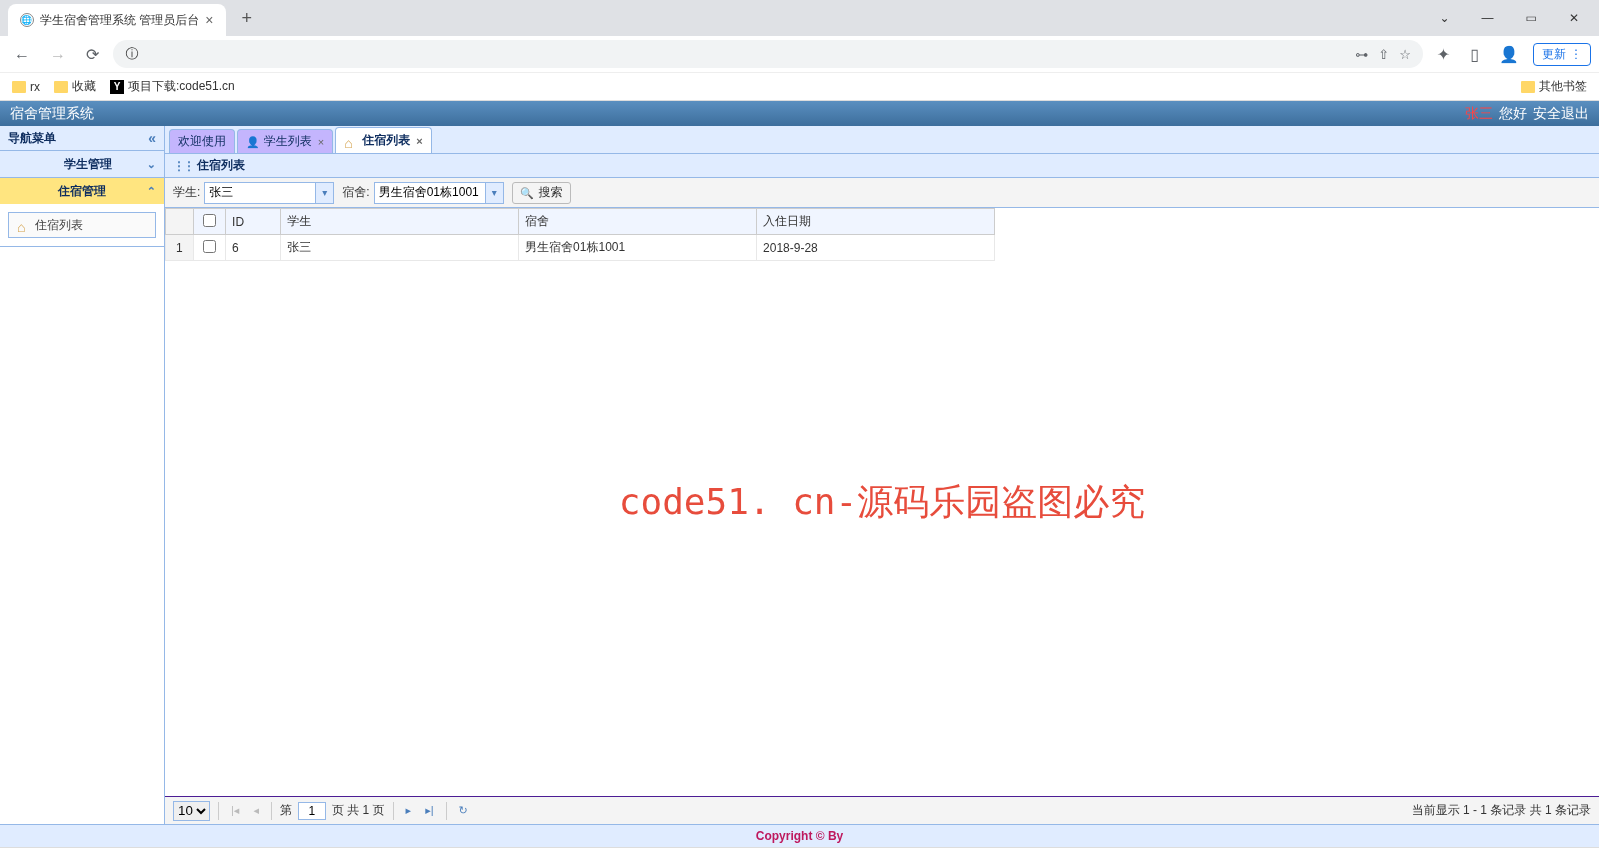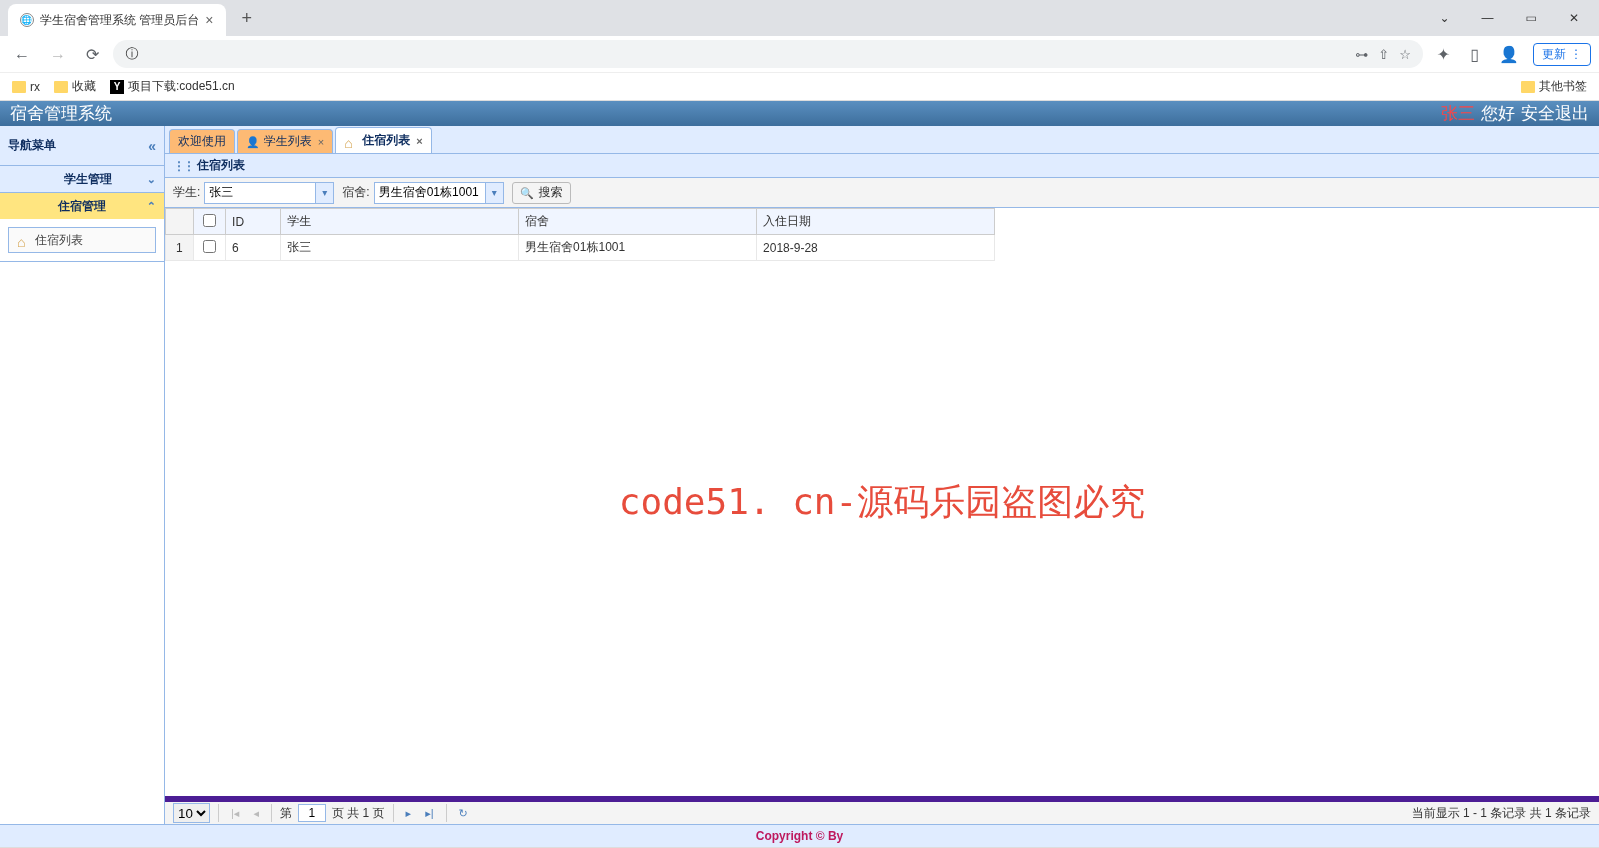--- a/index.html
+++ b/index.html
@@ -23,43 +23,43 @@
     .url-right-icons { margin-left: auto; display: flex; gap: 10px; align-items: center; color: #5f6368; }
     .update-btn { border: 1px solid #1a73e8; color: #1a73e8; border-radius: 4px; padding: 2px 8px; display: flex; align-items: center; gap: 4px; cursor: pointer; }
     
     .bookmarks-bar { display: flex; align-items: center; height: 28px; padding: 0 12px; gap: 14px; border-top: 1px solid #eee; }
     .bookmark-item { display: flex; align-items: center; gap: 4px; cursor: pointer; color: #333; font-size: 12px; }
     .folder-icon { width: 14px; height: 12px; background: #ffd767; border-radius: 1px; }
     .ylogo { width: 14px; height: 14px; background: #000; color: #fff; font-size: 10px; font-weight: bold; display: flex; align-items: center; justify-content: center; }
     .other-bookmarks { margin-left: auto; }
     
     
-    .app-header { background: #4682b4; background: linear-gradient(#5a8fc0, #3d6e9c); color: #fff; height: 25px; display: flex; align-items: center; padding: 0 10px; font-size: 17px; }
+    .app-header { background: #4682b4; background: linear-gradient(#5a8fc0, #3d6e9c); color: #fff; height: 25px; display: flex; align-items: center; padding: 0 10px; font-size: 14px; }
     .app-header-right { margin-left: auto; display: flex; gap: 6px; align-items: center; }
     .app-header-right a { color: #fff; text-decoration: none; cursor: pointer; }
     .user-name { color: #ff4444; }
     
     .app-body { display: flex; height: calc(100vh - 150px); }
     
     
     .sidebar { width: 165px; border-right: 1px solid #95b8e7; background: #fff; display: flex; flex-direction: column; }
-    .sidebar-title { background: #e0ecff; border-bottom: 1px solid #95b8e7; height: 40px; display: flex; align-items: center; padding: 4px 8px; font-weight: bold; color: #0e2d5f; }
+    .sidebar-title { background: #e0ecff; border-bottom: 1px solid #95b8e7; height: 25px; display: flex; align-items: center; padding: 4px 8px; font-weight: bold; color: #0e2d5f; }
     .sidebar-title .collapse-btn { margin-left: auto; color: #4a7ebb; cursor: pointer; font-size: 14px; }
     
     .accordion-item { border-bottom: 1px solid #95b8e7; }
     .accordion-header { background: #e0ecff; height: 26px; display: flex; align-items: center; padding: 0 8px; cursor: pointer; color: #0e2d5f; font-weight: bold; }
     .accordion-header.active { background: #ffe580; }
     .accordion-header .chevron { margin-left: auto; color: #4a7ebb; font-size: 11px; }
     .accordion-body { padding: 8px; }
     .nav-link { display: flex; align-items: center; gap: 4px; border: 1px solid #95b8e7; background: #fafafa; height: 26px; padding: 0 8px; cursor: pointer; color: #444; }
     
     
     .main-content { flex: 1; display: flex; flex-direction: column; background: #fff; }
     .tabs-bar { display: flex; background: #e0ecff; border-bottom: 1px solid #95b8e7; height: 28px; align-items: flex-end; padding-left: 4px; gap: 2px; }
-    .tab-item { background: #fdba74; border: 1px solid #95b8e7; border-bottom: none; height: 24px; display: flex; align-items: center; padding: 0 8px; border-radius: 4px 4px 0 0; cursor: pointer; gap: 4px; color: #0e2d5f; }
+    .tab-item { background: #c4b5fd; border: 1px solid #95b8e7; border-bottom: none; height: 24px; display: flex; align-items: center; padding: 0 8px; border-radius: 4px 4px 0 0; cursor: pointer; gap: 4px; color: #0e2d5f; }
     .tab-item.active { background: #fff; height: 26px; font-weight: bold; }
     .tab-item .tab-x { color: #666; font-size: 11px; margin-left: 2px; }
     
     .panel-header { background: #e0ecff; border-bottom: 1px solid #95b8e7; height: 24px; display: flex; align-items: center; padding: 0 8px; color: #0e2d5f; font-weight: bold; gap: 4px; }
     .panel-header .dots { letter-spacing: -2px; color: #4a7ebb; }
     
     .filter-bar { background: #f4f4f4; border-bottom: 1px solid #95b8e7; height: 30px; display: flex; align-items: center; padding: 0 8px; gap: 8px; }
     .combo-wrap { display: flex; align-items: center; gap: 4px; }
     .combo-wrap label { color: #333; }
     .combobox { display: flex; border: 1px solid #95b8e7; height: 22px; background: #fff; }
@@ -69,21 +69,21 @@
     
     .grid-container { flex: 1; overflow: auto; position: relative; }
     .grid { width: 830px; border-collapse: collapse; table-layout: fixed; }
     .grid th { background: #f0f5ff; border: 1px solid #ccc; padding: 4px 6px; text-align: left; font-weight: normal; height: 22px; color: #333; }
     .grid td { border: 1px solid #e8e8e8; padding: 4px 6px; height: 22px; color: #333; }
     .grid th.rownum, .grid td.rownum { width: 22px; text-align: center; background: #f4f4f4; }
     .grid th.checkcol, .grid td.checkcol { width: 26px; text-align: center; }
     
     .watermark { position: absolute; top: 50%; left: 50%; transform: translate(-50%, -50%); color: #e74c3c; font-size: 36px; font-family: monospace; pointer-events: none; white-space: nowrap; }
     
-    .pagination { background: #f4f4f4; border-top: 6px solid #4c1d95; height: 28px; display: flex; align-items: center; padding: 0 8px; gap: 6px; }
+    .pagination { background: #f4f4f4; border-top: 1px solid #4c1d95; height: 28px; display: flex; align-items: center; padding: 0 8px; gap: 6px; }
     .pagination select { height: 20px; border: 1px solid #95b8e7; }
     .pagination .sep { width: 1px; height: 18px; background: #ccc; margin: 0 2px; }
     .page-btn { color: #4a7ebb; cursor: pointer; padding: 2px 4px; font-size: 11px; }
     .page-btn.disabled { color: #bbb; cursor: default; }
     .page-input { width: 28px; height: 18px; border: 1px solid #95b8e7; text-align: center; font-size: 12px; }
     .pagination .info { margin-left: auto; color: #333; }
     
     .app-footer { background: #e0ecff; border-top: 1px solid #95b8e7; text-align: center; padding: 4px 0; font-weight: bold; color: #be185d; }
     .status-bar { background: #f4f4f4; border-top: 1px solid #ddd; font-size: 11px; color: #888; padding: 2px 6px; }
     

